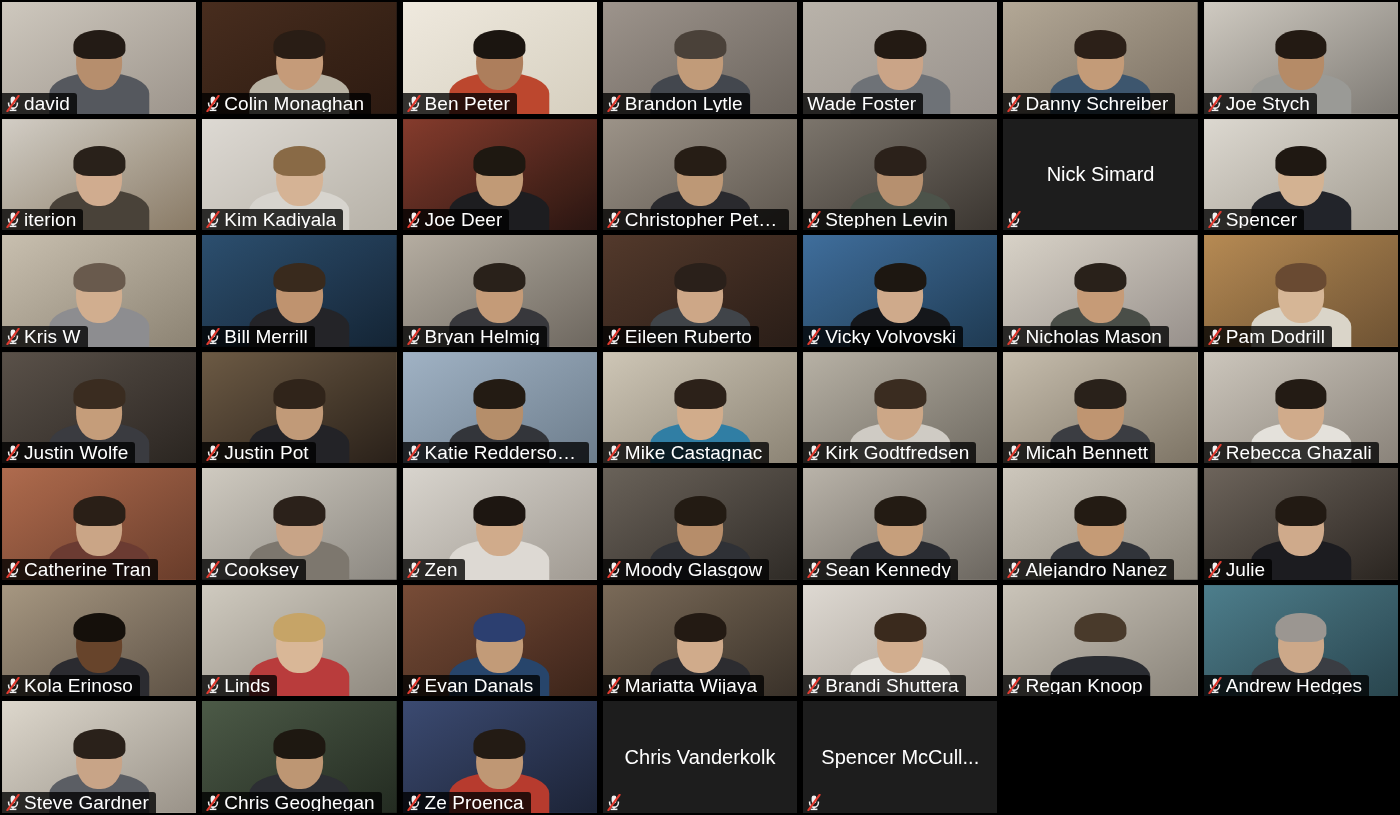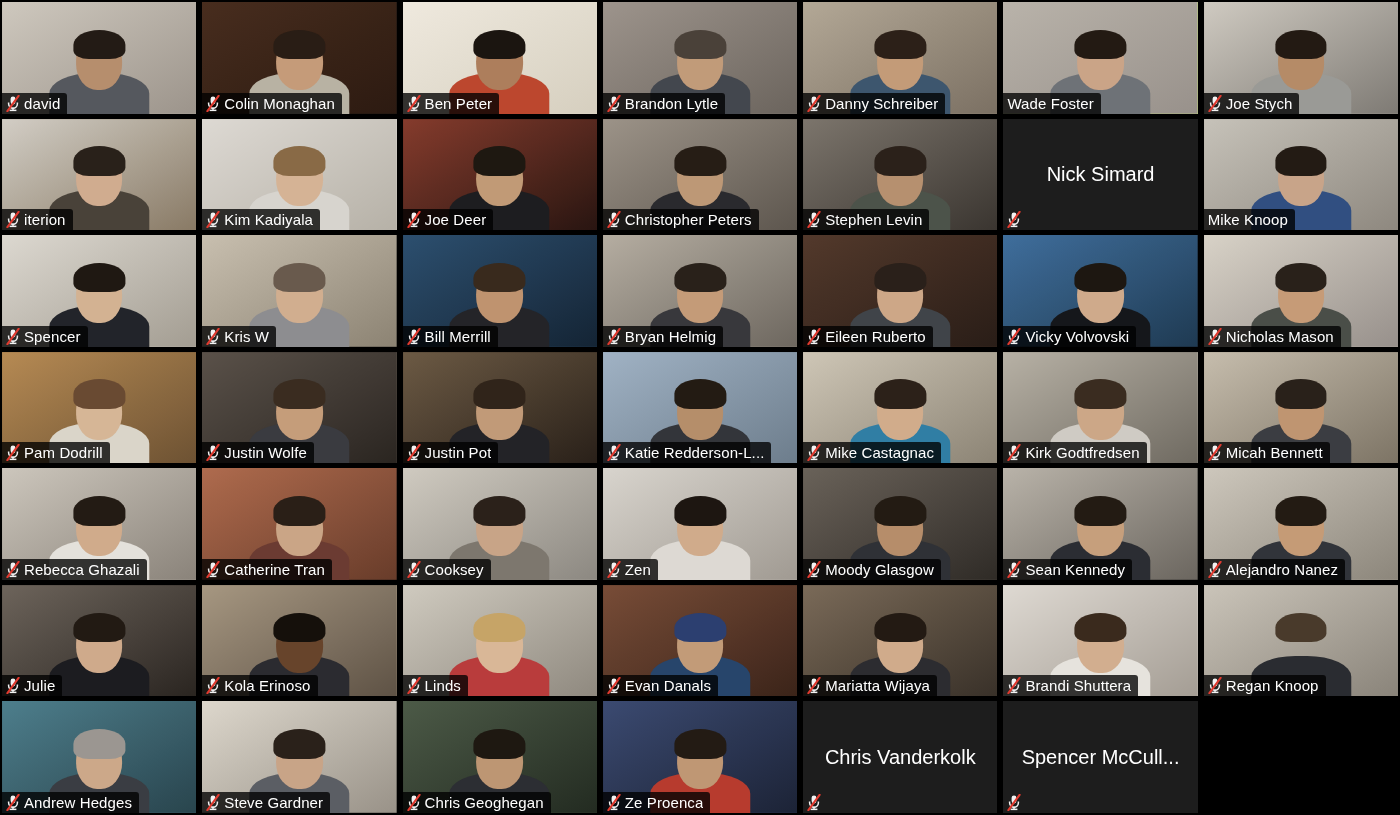--- a/index.html
+++ b/index.html
@@ -73,21 +73,21 @@
     align-items:center;
     gap:4px;
     max-width:96%;
     padding:2px 7px 2px 4px;
     background:rgba(0,0,0,0.78);
     border-radius:0 3px 0 0;
     z-index:2;
   }
   .plate .nm{
     color:#fff;
-    font-size:15px;
+    font-size:19px;
     line-height:17px;
     white-space:nowrap;
     overflow:hidden;
     text-overflow:ellipsis;
     letter-spacing:0.1px;
   }
   .videooff .plate{
     background:rgba(0,0,0,0.0);
     padding:2px 4px;
   }
@@ -193,54 +193,54 @@
             <rect x="4.6" y="1.4" width="4.8" height="8" rx="2.4" fill="#f2f2f2"></rect>
             <path d="M2.6 7.6v1.2a4.4 4.4 0 0 0 8.8 0V7.6" fill="none" stroke="#f2f2f2" stroke-width="1.5"></path>
             <rect x="6.3" y="12.6" width="1.4" height="2.6" fill="#f2f2f2"></rect>
             <rect x="3.6" y="14.6" width="6.8" height="1.5" fill="#f2f2f2"></rect>
             <line x1="1.4" y1="16.2" x2="12.6" y2="0.8" stroke="#e03a2f" stroke-width="2.1" stroke-linecap="round"></line>
           </svg>
         </span>
         <span class="nm">Brandon Lytle</span>
       </div>
     </div>
-    <div class="tile" style="--speak: #c9e86f;">
-      <div class="feed" style="background-image:linear-gradient(150deg,#b4a894 0%,#7c7062 100%)">
-        <div class="person" style="--skin:#c69a74;--hair:#2d2017;--shirt:#3b5670">
-          <div class="body"></div>
-          <div class="head"></div>
-          <div class="hair"></div>
-        </div>
-      </div>
-      <div class="plate">
-        <span class="mic">
-          <svg viewBox="0 0 14 17">
-            <rect x="4.6" y="1.4" width="4.8" height="8" rx="2.4" fill="#f2f2f2"></rect>
-            <path d="M2.6 7.6v1.2a4.4 4.4 0 0 0 8.8 0V7.6" fill="none" stroke="#f2f2f2" stroke-width="1.5"></path>
-            <rect x="6.3" y="12.6" width="1.4" height="2.6" fill="#f2f2f2"></rect>
-            <rect x="3.6" y="14.6" width="6.8" height="1.5" fill="#f2f2f2"></rect>
-            <line x1="1.4" y1="16.2" x2="12.6" y2="0.8" stroke="#e03a2f" stroke-width="2.1" stroke-linecap="round"></line>
-          </svg>
-        </span>
-        <span class="nm">Danny Schreiber</span>
-      </div>
-    </div>
     <div class="tile speaking" style="--speak: #c9e86f;">
       <div class="feed" style="background-image:linear-gradient(150deg,#b9b3a9 0%,#98918a 100%)">
         <div class="person" style="--skin:#cda384;--hair:#241a12;--shirt:#6e7278">
           <div class="body"></div>
           <div class="head"></div>
           <div class="hair"></div>
         </div>
       </div>
       <div class="plate">
         <span class="nm">Wade Foster</span>
       </div>
     </div>
     <div class="tile" style="--speak: #c9e86f;">
+      <div class="feed" style="background-image:linear-gradient(150deg,#b4a894 0%,#7c7062 100%)">
+        <div class="person" style="--skin:#c69a74;--hair:#2d2017;--shirt:#3b5670">
+          <div class="body"></div>
+          <div class="head"></div>
+          <div class="hair"></div>
+        </div>
+      </div>
+      <div class="plate">
+        <span class="mic">
+          <svg viewBox="0 0 14 17">
+            <rect x="4.6" y="1.4" width="4.8" height="8" rx="2.4" fill="#f2f2f2"></rect>
+            <path d="M2.6 7.6v1.2a4.4 4.4 0 0 0 8.8 0V7.6" fill="none" stroke="#f2f2f2" stroke-width="1.5"></path>
+            <rect x="6.3" y="12.6" width="1.4" height="2.6" fill="#f2f2f2"></rect>
+            <rect x="3.6" y="14.6" width="6.8" height="1.5" fill="#f2f2f2"></rect>
+            <line x1="1.4" y1="16.2" x2="12.6" y2="0.8" stroke="#e03a2f" stroke-width="2.1" stroke-linecap="round"></line>
+          </svg>
+        </span>
+        <span class="nm">Danny Schreiber</span>
+      </div>
+    </div>
+    <div class="tile" style="--speak: #c9e86f;">
       <div class="feed" style="background-image:linear-gradient(150deg,#cfcac0 0%,#7e7a73 100%)">
         <div class="person" style="--skin:#b88a63;--hair:#241a12;--shirt:#9a9a96">
           <div class="body"></div>
           <div class="head"></div>
           <div class="hair"></div>
         </div>
       </div>
       <div class="plate">
         <span class="mic">
           <svg viewBox="0 0 14 17">
@@ -364,32 +364,20 @@
       <div class="plate">
         <span class="mic">
           <svg viewBox="0 0 14 17">
             <rect x="4.6" y="1.4" width="4.8" height="8" rx="2.4" fill="#f2f2f2"></rect>
             <path d="M2.6 7.6v1.2a4.4 4.4 0 0 0 8.8 0V7.6" fill="none" stroke="#f2f2f2" stroke-width="1.5"></path>
             <rect x="6.3" y="12.6" width="1.4" height="2.6" fill="#f2f2f2"></rect>
             <rect x="3.6" y="14.6" width="6.8" height="1.5" fill="#f2f2f2"></rect>
             <line x1="1.4" y1="16.2" x2="12.6" y2="0.8" stroke="#e03a2f" stroke-width="2.1" stroke-linecap="round"></line>
           </svg>
         </span>
-      </div>
-    </div>
-    <div class="tile" style="--speak: #c9e86f;">
-      <div class="feed" style="background-image:linear-gradient(150deg,#c6c2b8 0%,#8e887e 100%)">
-        <div class="person" style="--skin:#cba486;--hair:#241b13;--shirt:#2f4f86">
-          <div class="body"></div>
-          <div class="head"></div>
-          <div class="hair"></div>
-        </div>
-      </div>
-      <div class="plate">
-        <span class="nm">Mike Knoop</span>
       </div>
     </div>
     <div class="tile" style="--speak: #c9e86f;">
       <div class="feed" style="background-image:linear-gradient(150deg,#dcd8cf 0%,#a39d91 100%)">
         <div class="person" style="--skin:#d5b28f;--hair:#1f1811;--shirt:#22242a">
           <div class="body"></div>
           <div class="head"></div>
           <div class="hair"></div>
         </div>
       </div>

